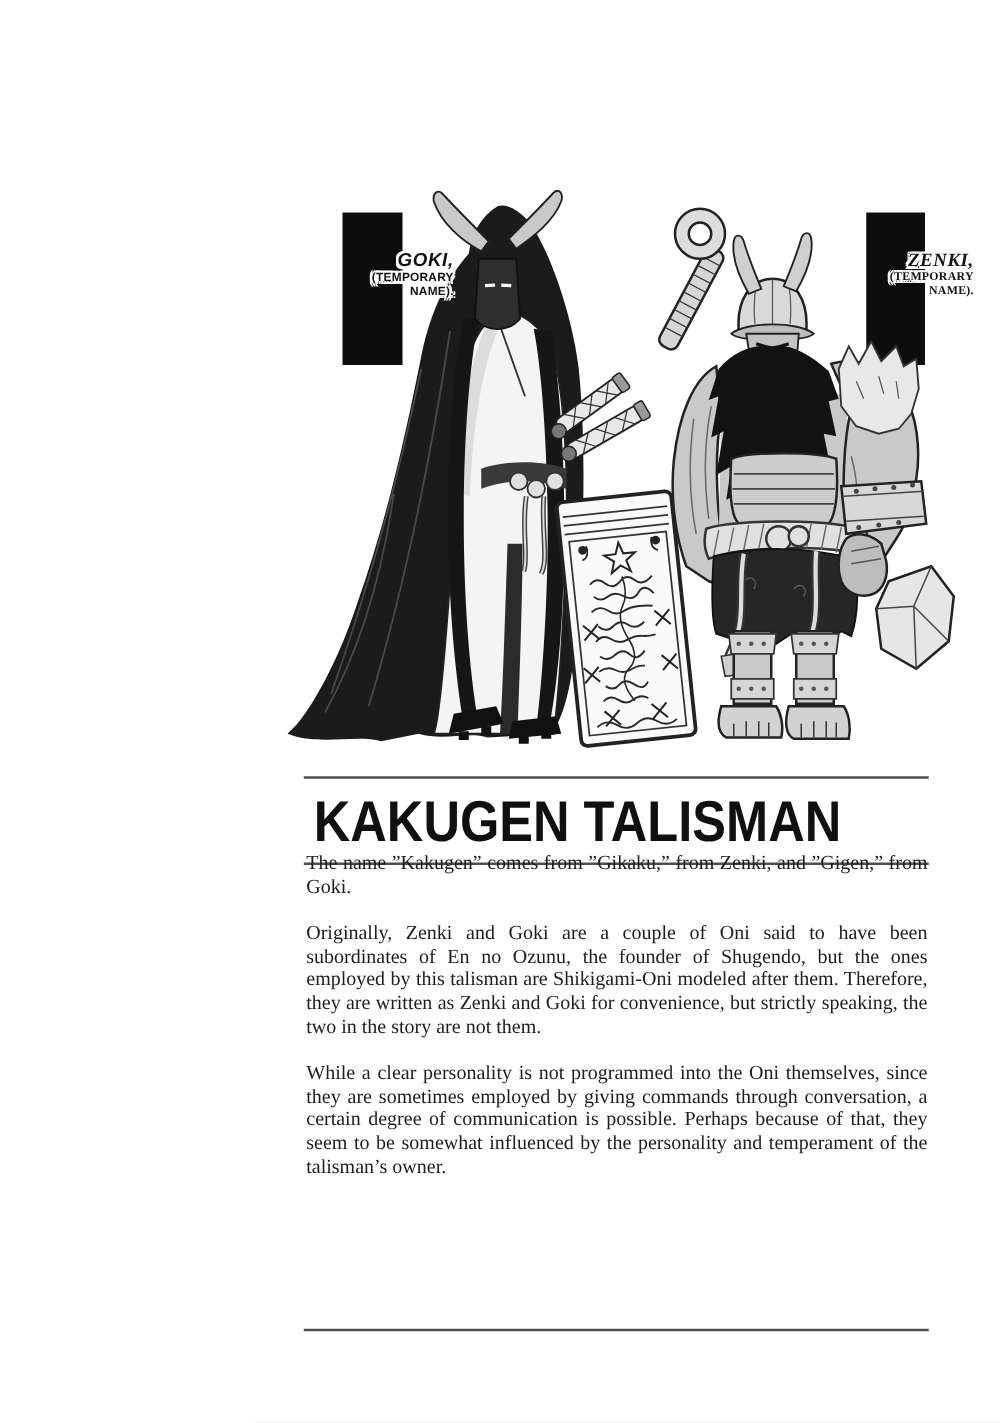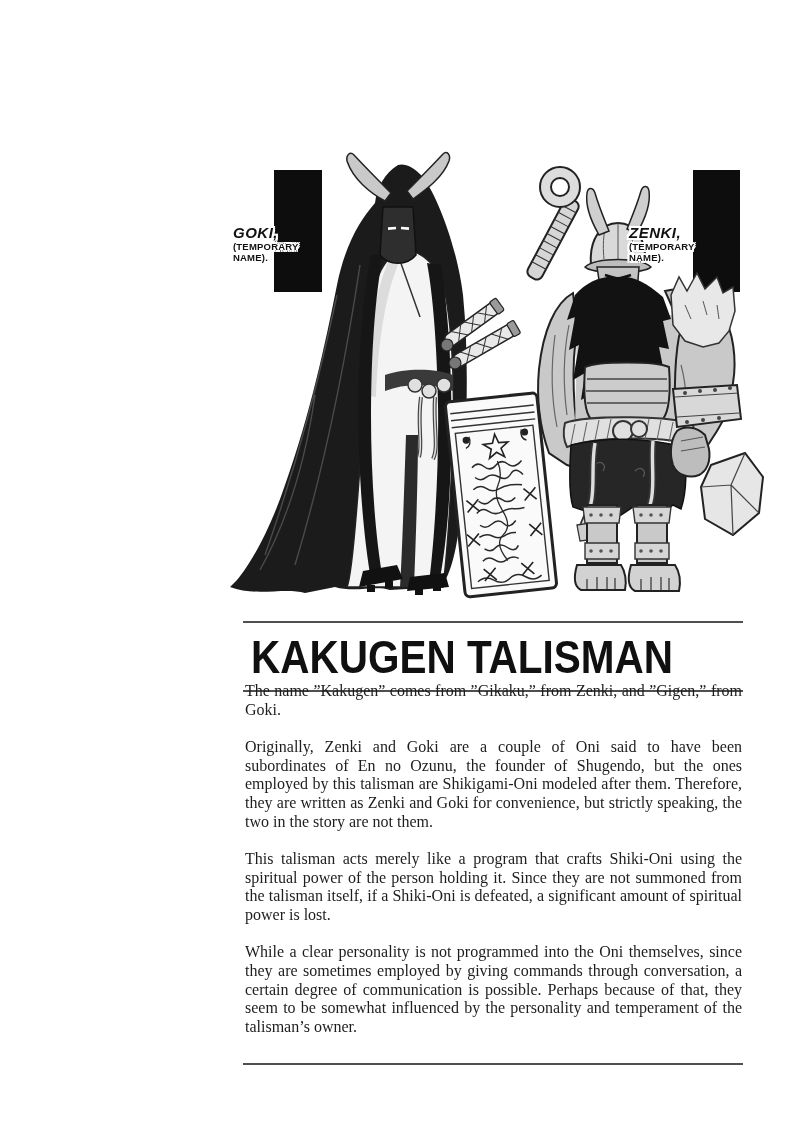--- a/index.html
+++ b/index.html
@@ -4,26 +4,26 @@
 <style>
   html,body{margin:0;padding:0;background:#e9e9e9;}
   .page{position:relative;width:800px;height:1138px;background:#ffffff;margin:0 auto;overflow:hidden;
         font-family:"Liberation Sans",sans-serif;}
   
   .art{position:absolute;left:225px;top:135px;width:550px;height:480px;}
   .art svg{position:absolute;left:0;top:0;}
   .label-box{position:absolute;background:#0d0d0d;}
   .label-box.left{left:49px;top:35px;width:48px;height:122px;}
   .label-box.right{left:468px;top:35px;width:47px;height:122px;}
-  .char-label{position:absolute;width:130px;text-align:left;color:#111;
+  .char-label{position:absolute;width:130px;text-align:right;color:#111;
       text-shadow:-2px -2px 0 #fff,2px -2px 0 #fff,-2px 2px 0 #fff,2px 2px 0 #fff,
                   0 -2px 0 #fff,0 2px 0 #fff,-2px 0 0 #fff,2px 0 0 #fff,
-                  -1px 0 0 #fff,1px 0 0 #fff,0 1px 0 #fff,0 -1px 0 #fff;margin-top:24px;}
+                  -1px 0 0 #fff,1px 0 0 #fff,0 1px 0 #fff,0 -1px 0 #fff;}
   .char-label.goki{left:8px;top:66px;}
-  .char-label.zenki{left:404px;top:66px;}
+  .char-label.zenki{left:424px;top:66px;font-family:Liberation Serif, serif;}
   .char-name{font-size:15px;font-weight:bold;font-style:italic;letter-spacing:.5px;line-height:16px;}
   .char-sub{font-size:9.5px;font-weight:bold;line-height:11px;letter-spacing:.2px;}
   
   .rule{position:absolute;left:243px;width:500px;border:none;border-top:2px solid #4f4f4f;margin:0;}
   .rule.top{top:621px;}
   .rule.mid{top:690px;}
   .rule.bottom{top:1063px;}
   .title{position:absolute;left:251px;top:631px;margin:0;color:#101010;
       font-family:"Liberation Sans",sans-serif;font-size:46px;font-weight:bold;
       line-height:52px;white-space:nowrap;letter-spacing:0px;
@@ -260,18 +260,17 @@
     </div>
   </div>
 
   <hr class="rule top">
   <h1 class="title">KAKUGEN TALISMAN</h1>
   <hr class="rule mid">
 
   <div class="copy">
     <p>The name ”Kakugen” comes from ”Gikaku,” from Zenki, and ”Gigen,” from Goki.</p>
     <p>Originally, Zenki and Goki are a couple of Oni said to have been subordinates of En no Ozunu, the founder of Shugendo, but the ones employed by this talisman are Shikigami-Oni modeled after them. Therefore, they are written as Zenki and Goki for convenience, but strictly speaking, the two in the story are not them.</p>
-    <p>This talisman acts merely like a program that crafts Shiki-Oni using the spiritual power of the person holding it. Since they are not summoned from the talisman itself, if a Shiki-Oni is defeated, a significant amount of spiritual power is lost.</p>
     <p>While a clear personality is not programmed into the Oni themselves, since they are sometimes employed by giving commands through conversation, a certain degree of communication is possible. Perhaps because of that, they seem to be somewhat influenced by the personality and temperament of the talisman’s owner.</p>
   </div>
 
   <hr class="rule bottom">
 </div>
 
 </body></html>

